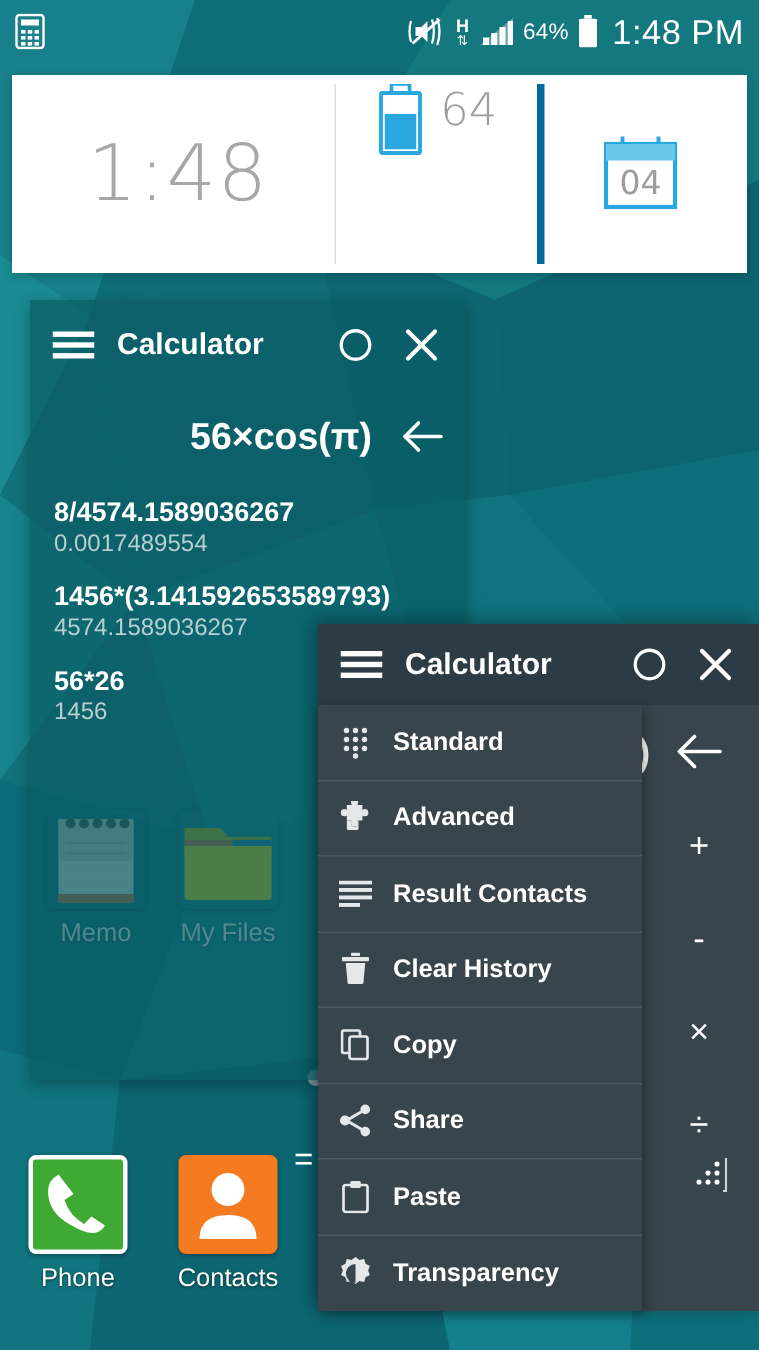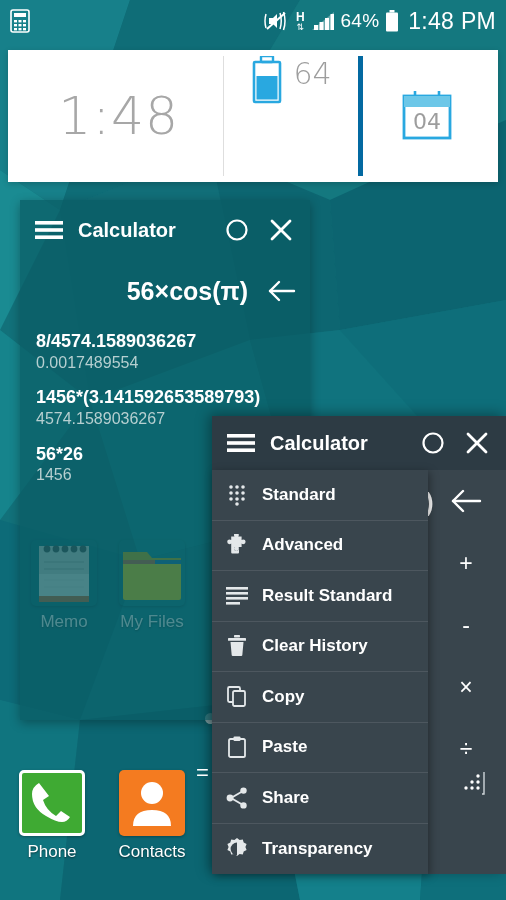--- a/index.html
+++ b/index.html
@@ -16,21 +16,21 @@
   #wallpaper svg{ display:block; width:506px; height:900px; }
 
   
   .statusbar{
     position:absolute; top:0; left:0; width:506px; height:42px;
     z-index:40; display:flex; align-items:center; padding:0 10px;
     color:#ffffff;
   }
   .sb-left{ display:flex; align-items:center; gap:6px; }
   .sb-right{ margin-left:auto; display:flex; align-items:center; gap:6px; }
-  .sb-batt-txt{ font-size:19px; letter-spacing:.2px; }
+  .sb-batt-txt{ font-size:15px; letter-spacing:.2px; }
   .sb-time{ font-size:23px; letter-spacing:.3px; padding-left:3px; }
   .sb-h{ font-size:12px; font-weight:bold; line-height:1; text-align:center;}
   .sb-h small{ display:block; font-size:9px; font-weight:normal; }
 
   
   .widget{
     position:absolute; left:8px; top:50px; width:490px; height:132px;
     z-index:20;
     background:#ffffff;
     border:6px solid rgba(255,255,255,0.30);
@@ -447,21 +447,21 @@
 
   <div class="mitem">
     <span class="mi">
       <svg width="22" height="18" viewBox="0 0 22 18" fill="#e4e8ea">
         <rect x="0" y="0" width="22" height="2.6"></rect>
         <rect x="0" y="5" width="22" height="2.6"></rect>
         <rect x="0" y="10" width="22" height="2.6"></rect>
         <rect x="0" y="15" width="14" height="2.6"></rect>
       </svg>
     </span>
-    <span>Result Standard</span>
+    <span>Result Contacts</span>
   </div>
 
   <div class="mitem">
     <span class="mi">
       <svg width="20" height="22" viewBox="0 0 20 22" fill="#e4e8ea">
         <rect x="7" y="0" width="6" height="2.4" rx=".6"></rect>
         <rect x="1" y="3" width="18" height="2.8" rx=".6"></rect>
         <path d="M3.5 7 h13 l-1.2 13.2 a1 1 0 0 1 -1 .8 H5.7 a1 1 0 0 1 -1-.8 Z"></path>
       </svg>
     </span>
@@ -469,30 +469,20 @@
   </div>
 
   <div class="mitem">
     <span class="mi">
       <svg width="20" height="22" viewBox="0 0 20 22" fill="none" stroke="#e4e8ea" stroke-width="1.8">
         <rect x="1" y="1" width="12" height="15" rx="1.4"></rect>
         <rect x="6" y="5" width="12" height="15" rx="1.4" fill="#39454d"></rect>
       </svg>
     </span>
     <span>Copy</span>
-  </div>
-
-  <div class="mitem">
-    <span class="mi">
-      <svg width="18" height="22" viewBox="0 0 18 22" fill="none" stroke="#e4e8ea" stroke-width="1.8">
-        <rect x="1" y="3" width="16" height="18" rx="1.6"></rect>
-        <rect x="5.5" y="0.4" width="7" height="4.6" rx="1" fill="#e4e8ea" stroke="none"></rect>
-      </svg>
-    </span>
-    <span>Paste</span>
   </div>
 
   <div class="mitem">
     <span class="mi">
       <svg width="22" height="22" viewBox="0 0 22 22">
         <g stroke="#e4e8ea" stroke-width="2">
             <line x1="5" y1="11" x2="17" y2="4"></line>
             <line x1="5" y1="11" x2="17" y2="18"></line>
           </g>
         <g fill="#e4e8ea">
@@ -500,20 +490,30 @@
             <circle cx="17.5" cy="3.6" r="3.2"></circle>
             <circle cx="17.5" cy="18.4" r="3.2"></circle>
           </g>
       </svg>
     </span>
     <span>Share</span>
   </div>
 
   <div class="mitem">
     <span class="mi">
+      <svg width="18" height="22" viewBox="0 0 18 22" fill="none" stroke="#e4e8ea" stroke-width="1.8">
+        <rect x="1" y="3" width="16" height="18" rx="1.6"></rect>
+        <rect x="5.5" y="0.4" width="7" height="4.6" rx="1" fill="#e4e8ea" stroke="none"></rect>
+      </svg>
+    </span>
+    <span>Paste</span>
+  </div>
+
+  <div class="mitem">
+    <span class="mi">
       <svg width="22" height="22" viewBox="0 0 22 22">
         <path d="M11 0 l2.6 2 3.2-.6 .9 3.1 2.9 1.5 -1.2 3 1.2 3 -2.9 1.5 -.9 3.1 -3.2-.6 -2.6 2 -2.6-2 -3.2.6 -.9-3.1 -2.9-1.5 1.2-3 -1.2-3 2.9-1.5 .9-3.1 3.2.6 Z" fill="#e4e8ea"></path>
         <path d="M11 4.6 a6.4 6.4 0 0 0 0 12.8 Z" fill="#39454d"></path>
       </svg>
     </span>
     <span>Transparency</span>
   </div>
 
 </div>
 

